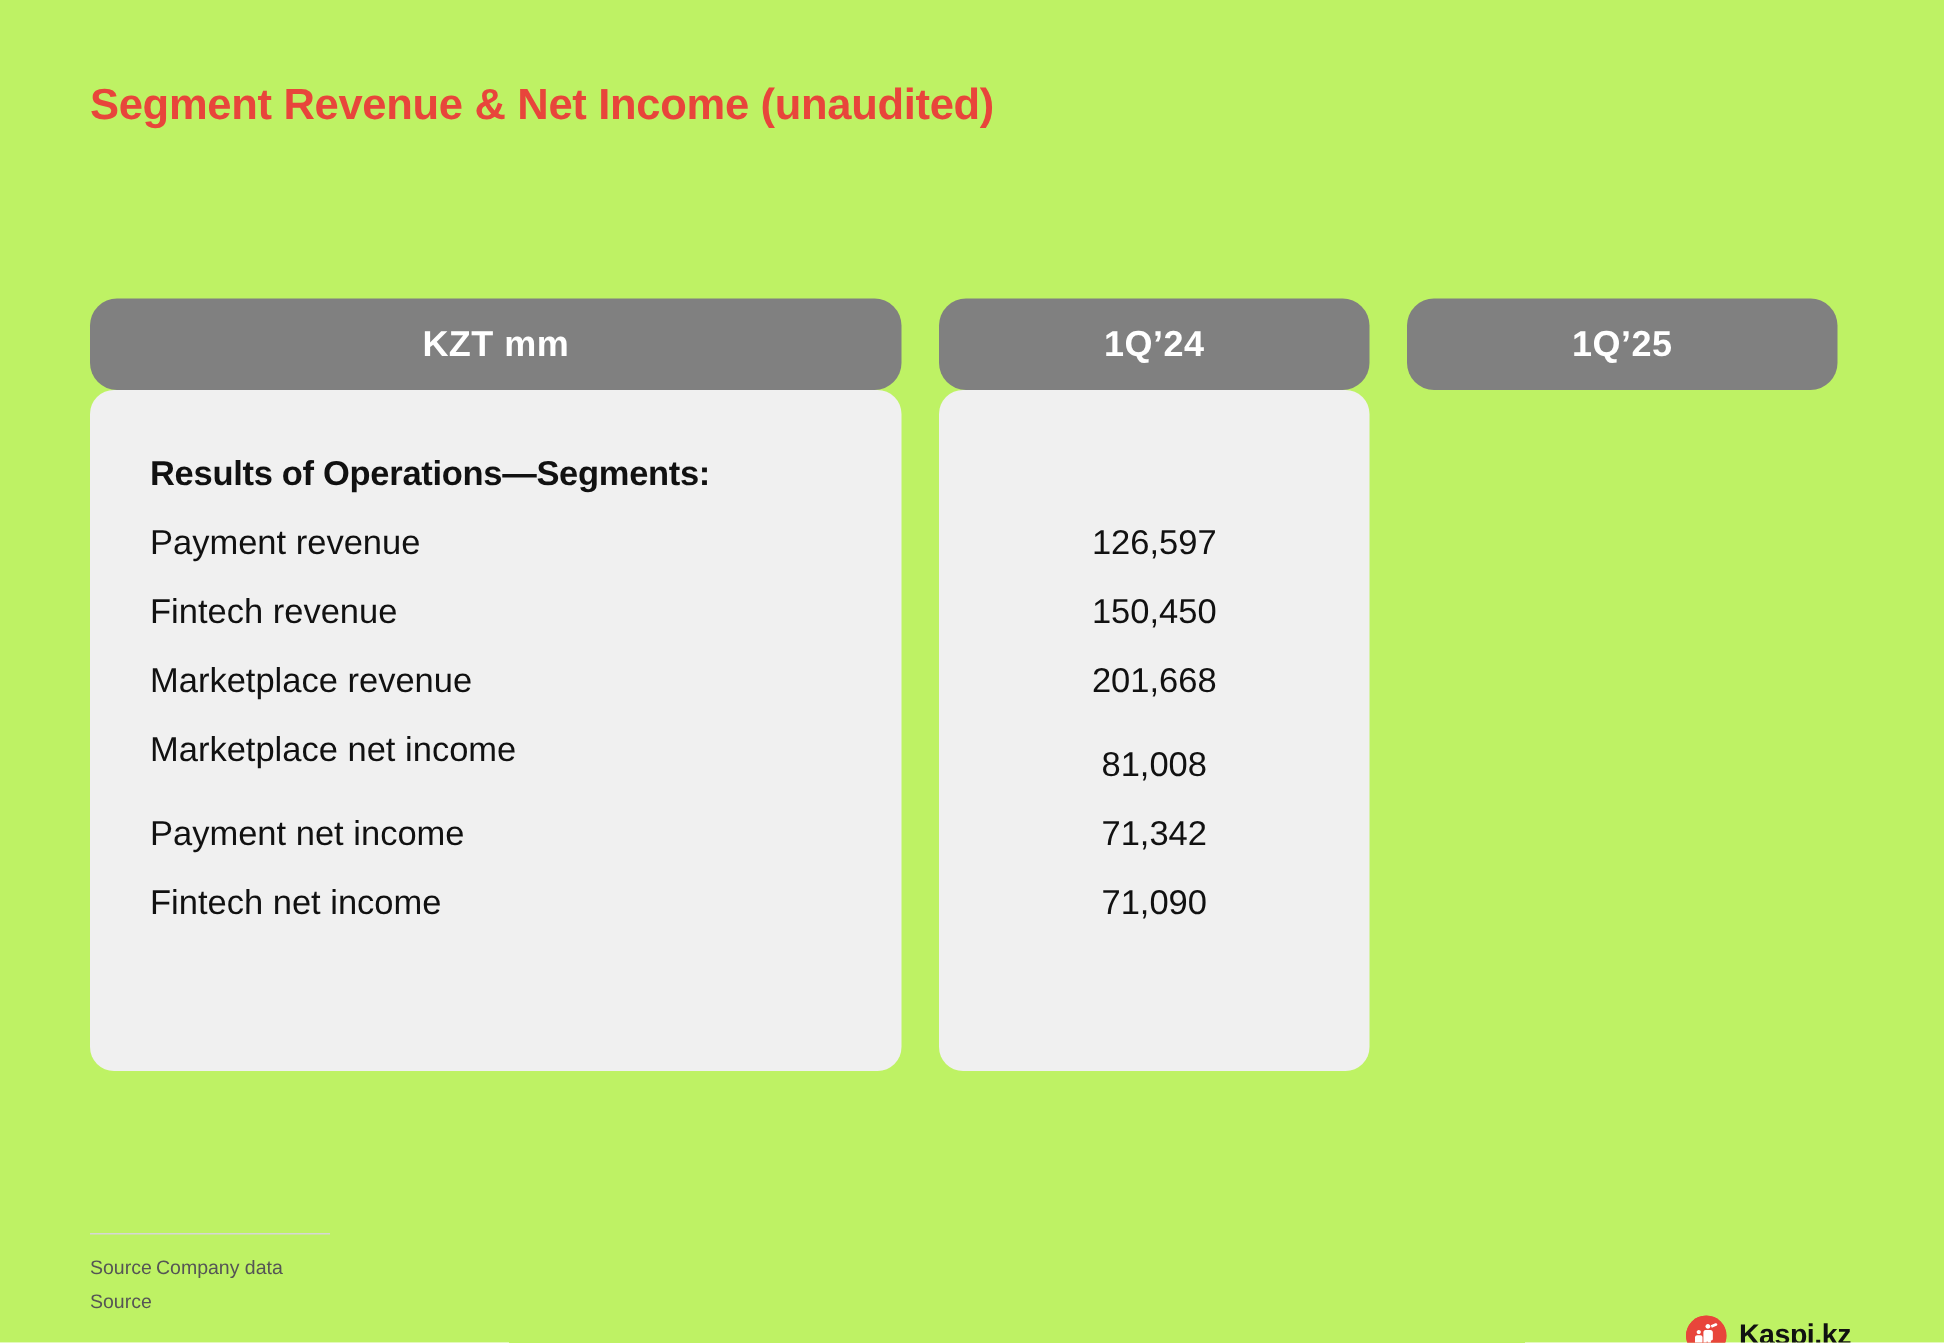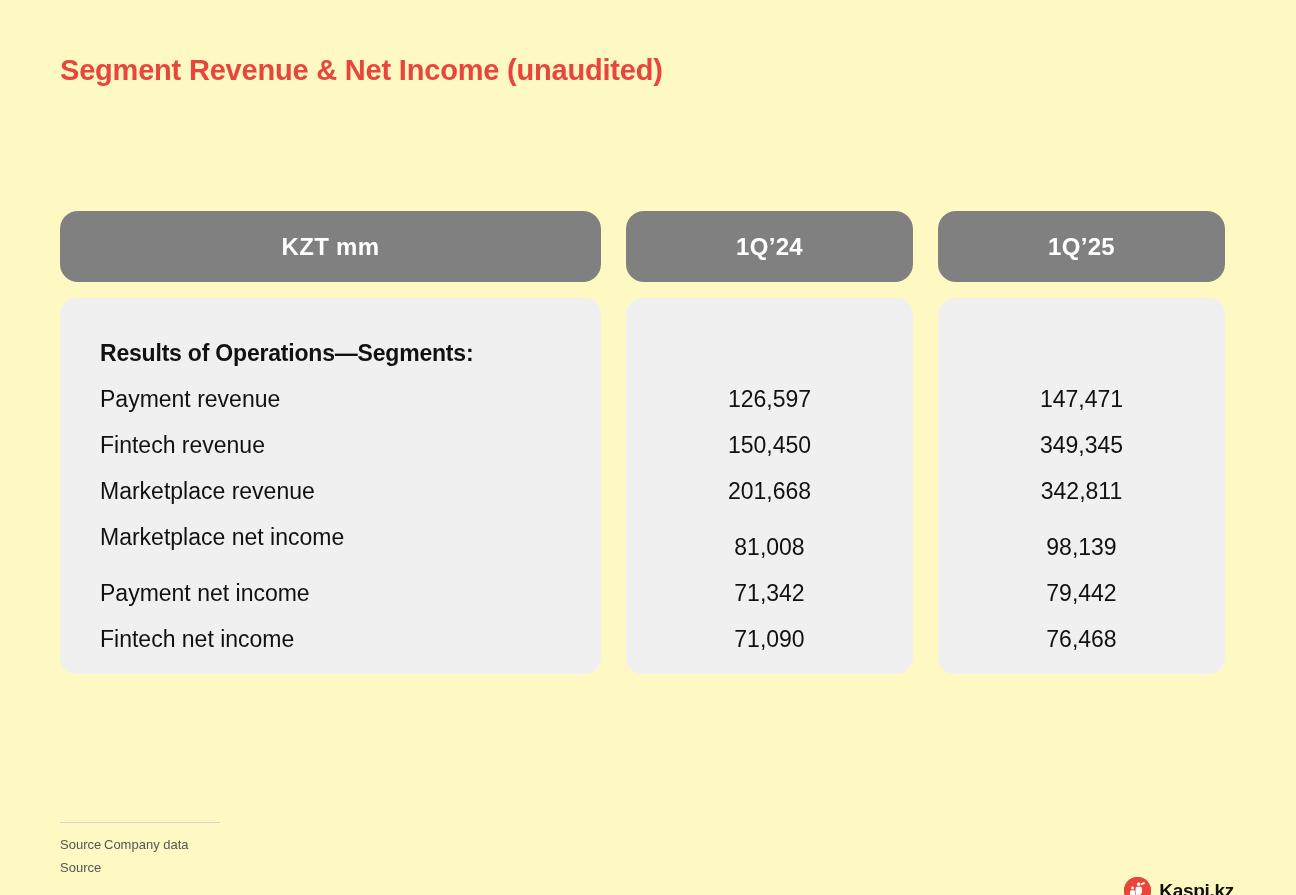--- a/index.html
+++ b/index.html
@@ -10,21 +10,21 @@
     height: 895px;
     background: #ffffff;
     font-family: "Liberation Sans", sans-serif;
     overflow: hidden;
   }
 
   .slide {
     position: relative;
     width: 1296px;
     height: 895px;
-    background: #fef9c3;
+    background: #bef264;
   }
 
   
   .slide-title {
     position: absolute;
     left: 60px;
     top: 54px;
     font-size: 29px;
     font-weight: bold;
     color: #e8453b;
@@ -36,44 +36,42 @@
   .table-wrap {
     position: absolute;
     left: 60px;
     top: 199px;
     width: 1166px;
   }
 
   .header-row {
     display: flex;
     gap: 25px;
-    height: 71px;
-    margin-top: 12px;
+    height: 61px;
   }
 
   .header-cell {
     background: #808080;
     border-radius: 18px;
     display: flex;
     align-items: center;
     justify-content: center;
     color: #ffffff;
     font-size: 24px;
     font-weight: bold;
     letter-spacing: 0.3px;
   }
 
   .col-label  { width: 541px; }
   .col-value  { width: 287px; }
 
   .body-row {
     display: flex;
     gap: 25px;
-    margin-top: 16px;
-    height: 376px;
+    height: 454px;
   }
 
   .body-card {
     background: #f0f0f0;
     border-radius: 16px;
     position: relative;
   }
 
   .card-inner {
     padding-top: 32px;
@@ -192,31 +190,20 @@
           <div class="row section-head">&nbsp;</div>
           <div class="row">126,597</div>
           <div class="row">150,450</div>
           <div class="row">201,668</div>
           <div class="row gap-above">81,008</div>
           <div class="row">71,342</div>
           <div class="row">71,090</div>
         </div>
       </div>
 
-      <div class="body-card col-value values">
-        <div class="card-inner">
-          <div class="row section-head">&nbsp;</div>
-          <div class="row">147,471</div>
-          <div class="row">349,345</div>
-          <div class="row">342,811</div>
-          <div class="row gap-above">98,139</div>
-          <div class="row">79,442</div>
-          <div class="row">76,468</div>
-        </div>
-      </div>
 
     </div>
   </div>
 
   <div class="footnotes">
     <div class="footnote-rule"></div>
     <div class="footnote">
       <span class="footnote-key">Source</span>
       <span class="footnote-value">Company data</span>
     </div>

